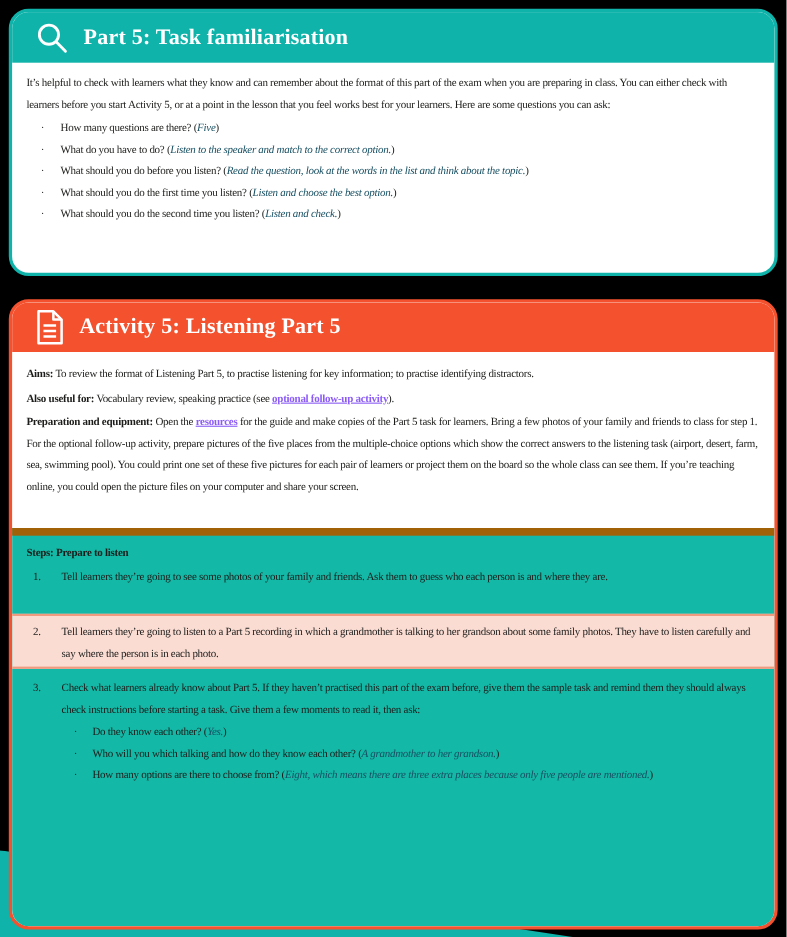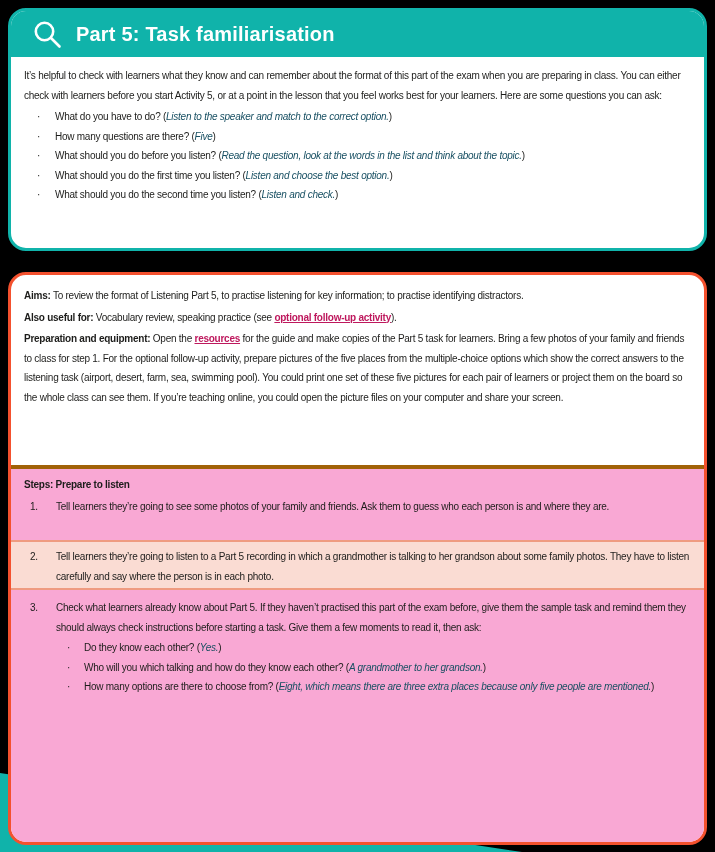--- a/index.html
+++ b/index.html
@@ -13,59 +13,59 @@
   
   .teal-cut{
     position:absolute;left:0;top:773px;width:522px;height:79px;
     background:#10b3aa;
     clip-path:polygon(0 0, 100% 100%, 0 100%);
   }
 
   .card{
     position:absolute;left:8px;width:699px;box-sizing:border-box;
     border-radius:18px;overflow:hidden;background:#fff;
-    display:flex;flex-direction:column;
+    display:flex;flex-direction:column;font-family:Liberation Serif, serif;
   }
   .card.teal-card{top:8px;height:243px;border:3px solid #10b3aa;}
   .card.orange-card{top:272px;height:573px;border:3px solid #f4512e;}
 
   .card-header{
     flex:none;display:flex;align-items:center;gap:13px;
     padding-left:21px;color:#fff;
   }
   .teal-card .card-header{background:#10b3aa;height:46px;}
   .orange-card .card-header{background:#f4512e;height:45px;}
   .card-title{
     font-size:20px;font-weight:bold;letter-spacing:0.2px;
   }
   .hdr-icon{flex:none;display:flex;align-items:center;}
 
   .body-text, .steps{
     font-size:10px;line-height:19.5px;letter-spacing:-0.25px;color:#1d1d1b;
   }
   .teal-card .body-text{padding:9px 14px 0 13px;}
-  .orange-card .white-body{flex:none;height:190px;box-sizing:border-box;padding:11px 14px 0 13px;overflow:hidden;}
+  .orange-card .white-body{flex:none;height:160px;box-sizing:border-box;padding:11px 14px 0 13px;overflow:hidden;}
   .white-body p{margin:0 0 6.5px;}
   .body-text p{margin:0 0 2px;}
 
   b.inline-label{font-weight:bold;}
-  .doc-link{color:#be185d;font-weight:bold;text-decoration:underline;cursor:pointer;}
+  .doc-link{color:#8b5cf6;font-weight:bold;text-decoration:underline;cursor:pointer;}
 
   ul.q-list{list-style:none;margin:1px 0 0;padding:0;}
   ul.q-list li{display:flex;}
   ul.q-list li::before{
     content:"·";flex:none;margin-left:13px;width:18px;
   }
   .q-text{flex:1;}
   .answer{font-style:italic;color:#174f62;}
 
   
   .steps{
     flex:1;display:flex;flex-direction:column;
-    background:#f9a8d4;border-top:4px solid #a16207;overflow:hidden;
+    background:#14b8a6;border-top:7px solid #a16207;overflow:hidden;
   }
   .step-block{box-sizing:border-box;overflow:hidden;}
   .step-block.b1{flex:none;height:71px;padding:6px 14px 0 13px;}
   .step-block.b2{
     flex:none;height:50px;padding:5px 14px 0 13px;background:#fadcd3;
     border-top:2px solid #ef9b80;border-bottom:2px solid #ef9b80;
   }
   .step-block.b3{flex:1;padding:8px 14px 0 13px;}
   .steps-heading{font-weight:bold;margin:0 0 2px;}
   .step-row{display:flex;}
@@ -89,39 +89,51 @@
           <circle cx="12.5" cy="12.5" r="8.7" fill="none" stroke="#ffffff" stroke-width="2.6"></circle>
           <line x1="19" y1="19" x2="27.5" y2="27.5" stroke="#ffffff" stroke-width="2.6" stroke-linecap="round"></line>
         </svg>
       </span>
       <h1 class="card-title">Part 5: Task familiarisation</h1>
     </header>
     <div class="body-text">
       <p>It’s helpful to check with learners what they know and can remember about the format of this part of the exam when you are preparing in class. You can either check with learners before you start Activity 5, or at a point in the lesson that you feel works best for your learners. Here are some questions you can ask:</p>
       <ul class="q-list">
         <li>
-          <span class="q-text"><span>What do you have to do? (</span><span class="answer">Listen to the speaker and match to the correct option.</span><span>)</span></span>
+          <span class="q-text"><span>How many questions are there? (</span><span class="answer">Five</span><span>)</span></span>
         </li>
         <li>
-          <span class="q-text"><span>How many questions are there? (</span><span class="answer">Five</span><span>)</span></span>
+          <span class="q-text"><span>What do you have to do? (</span><span class="answer">Listen to the speaker and match to the correct option.</span><span>)</span></span>
         </li>
         <li>
           <span class="q-text"><span>What should you do before you listen? (</span><span class="answer">Read the question, look at the words in the list and think about the topic.</span><span>)</span></span>
         </li>
         <li>
           <span class="q-text"><span>What should you do the first time you listen? (</span><span class="answer">Listen and choose the best option.</span><span>)</span></span>
         </li>
         <li>
           <span class="q-text"><span>What should you do the second time you listen? (</span><span class="answer">Listen and check.</span><span>)</span></span>
         </li>
       </ul>
     </div>
   </section>
 
   <section class="card orange-card">
+    <header class="card-header">
+      <span class="hdr-icon">
+        <svg width="27" height="33" viewBox="0 0 27 33">
+          <path d="M3 2 h13.5 l7.5 7.5 V31 H3 Z" fill="none" stroke="#ffffff" stroke-width="2.3" stroke-linejoin="round"></path>
+          <path d="M16.5 2 v7.5 h7.5" fill="none" stroke="#ffffff" stroke-width="2.3" stroke-linejoin="round"></path>
+          <line x1="7.5" y1="15" x2="19" y2="15" stroke="#ffffff" stroke-width="2.3"></line>
+          <line x1="7.5" y1="20" x2="19" y2="20" stroke="#ffffff" stroke-width="2.3"></line>
+          <line x1="7.5" y1="25" x2="19" y2="25" stroke="#ffffff" stroke-width="2.3"></line>
+        </svg>
+      </span>
+      <h1 class="card-title">Activity 5: Listening Part 5</h1>
+    </header>
 
     <div class="white-body body-text">
       <p><b class="inline-label">Aims:</b><span> To review the format of Listening Part 5, to practise listening for key information; to practise identifying distractors.</span></p>
       <p><b class="inline-label">Also useful for:</b><span> Vocabulary review, speaking practice (see </span><a class="doc-link">optional follow-up activity</a><span>).</span></p>
       <p><b class="inline-label">Preparation and equipment:</b><span> Open the </span><a class="doc-link">resources</a><span> for the guide and make copies of the Part 5 task for learners. Bring a few photos of your family and friends to class for step 1. For the optional follow-up activity, prepare pictures of the five places from the multiple-choice options which show the correct answers to the listening task (airport, desert, farm, sea, swimming pool). You could print one set of these five pictures for each pair of learners or project them on the board so the whole class can see them. If you’re teaching online, you could open the picture files on your computer and share your screen.</span></p>
     </div>
 
     <div class="steps">
       <div class="step-block b1">
         <p class="steps-heading">Steps: Prepare to listen</p>

